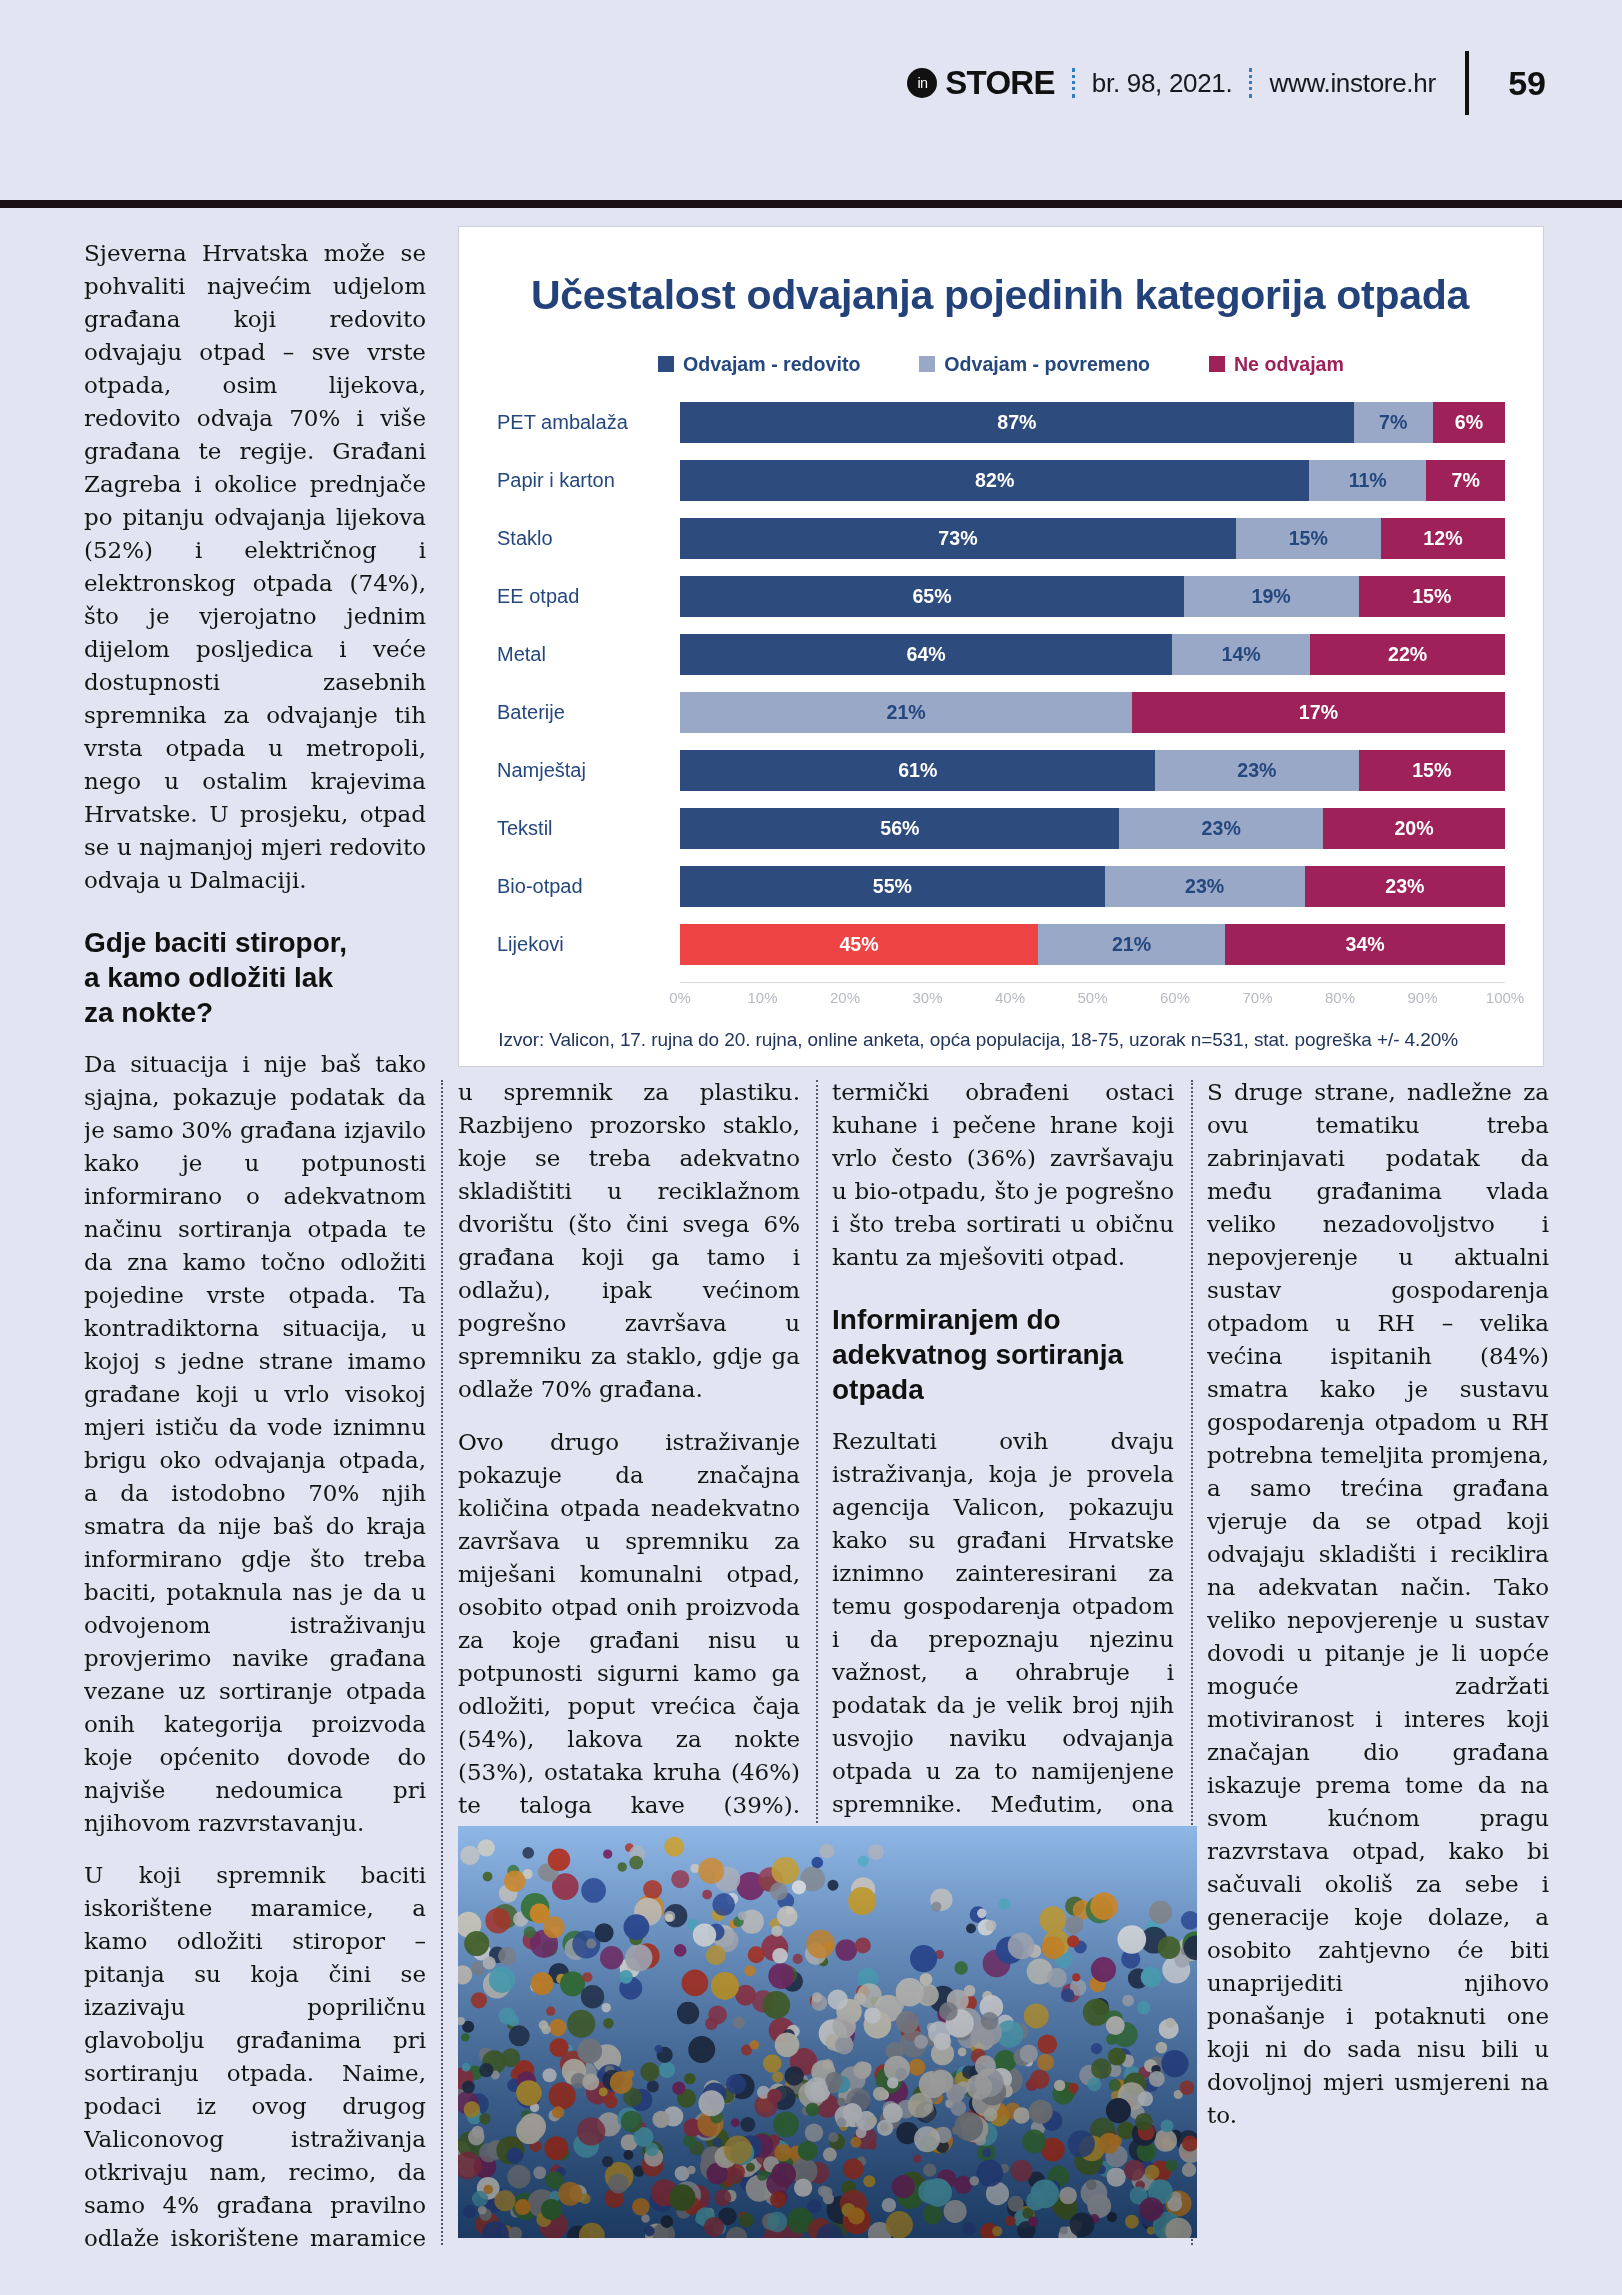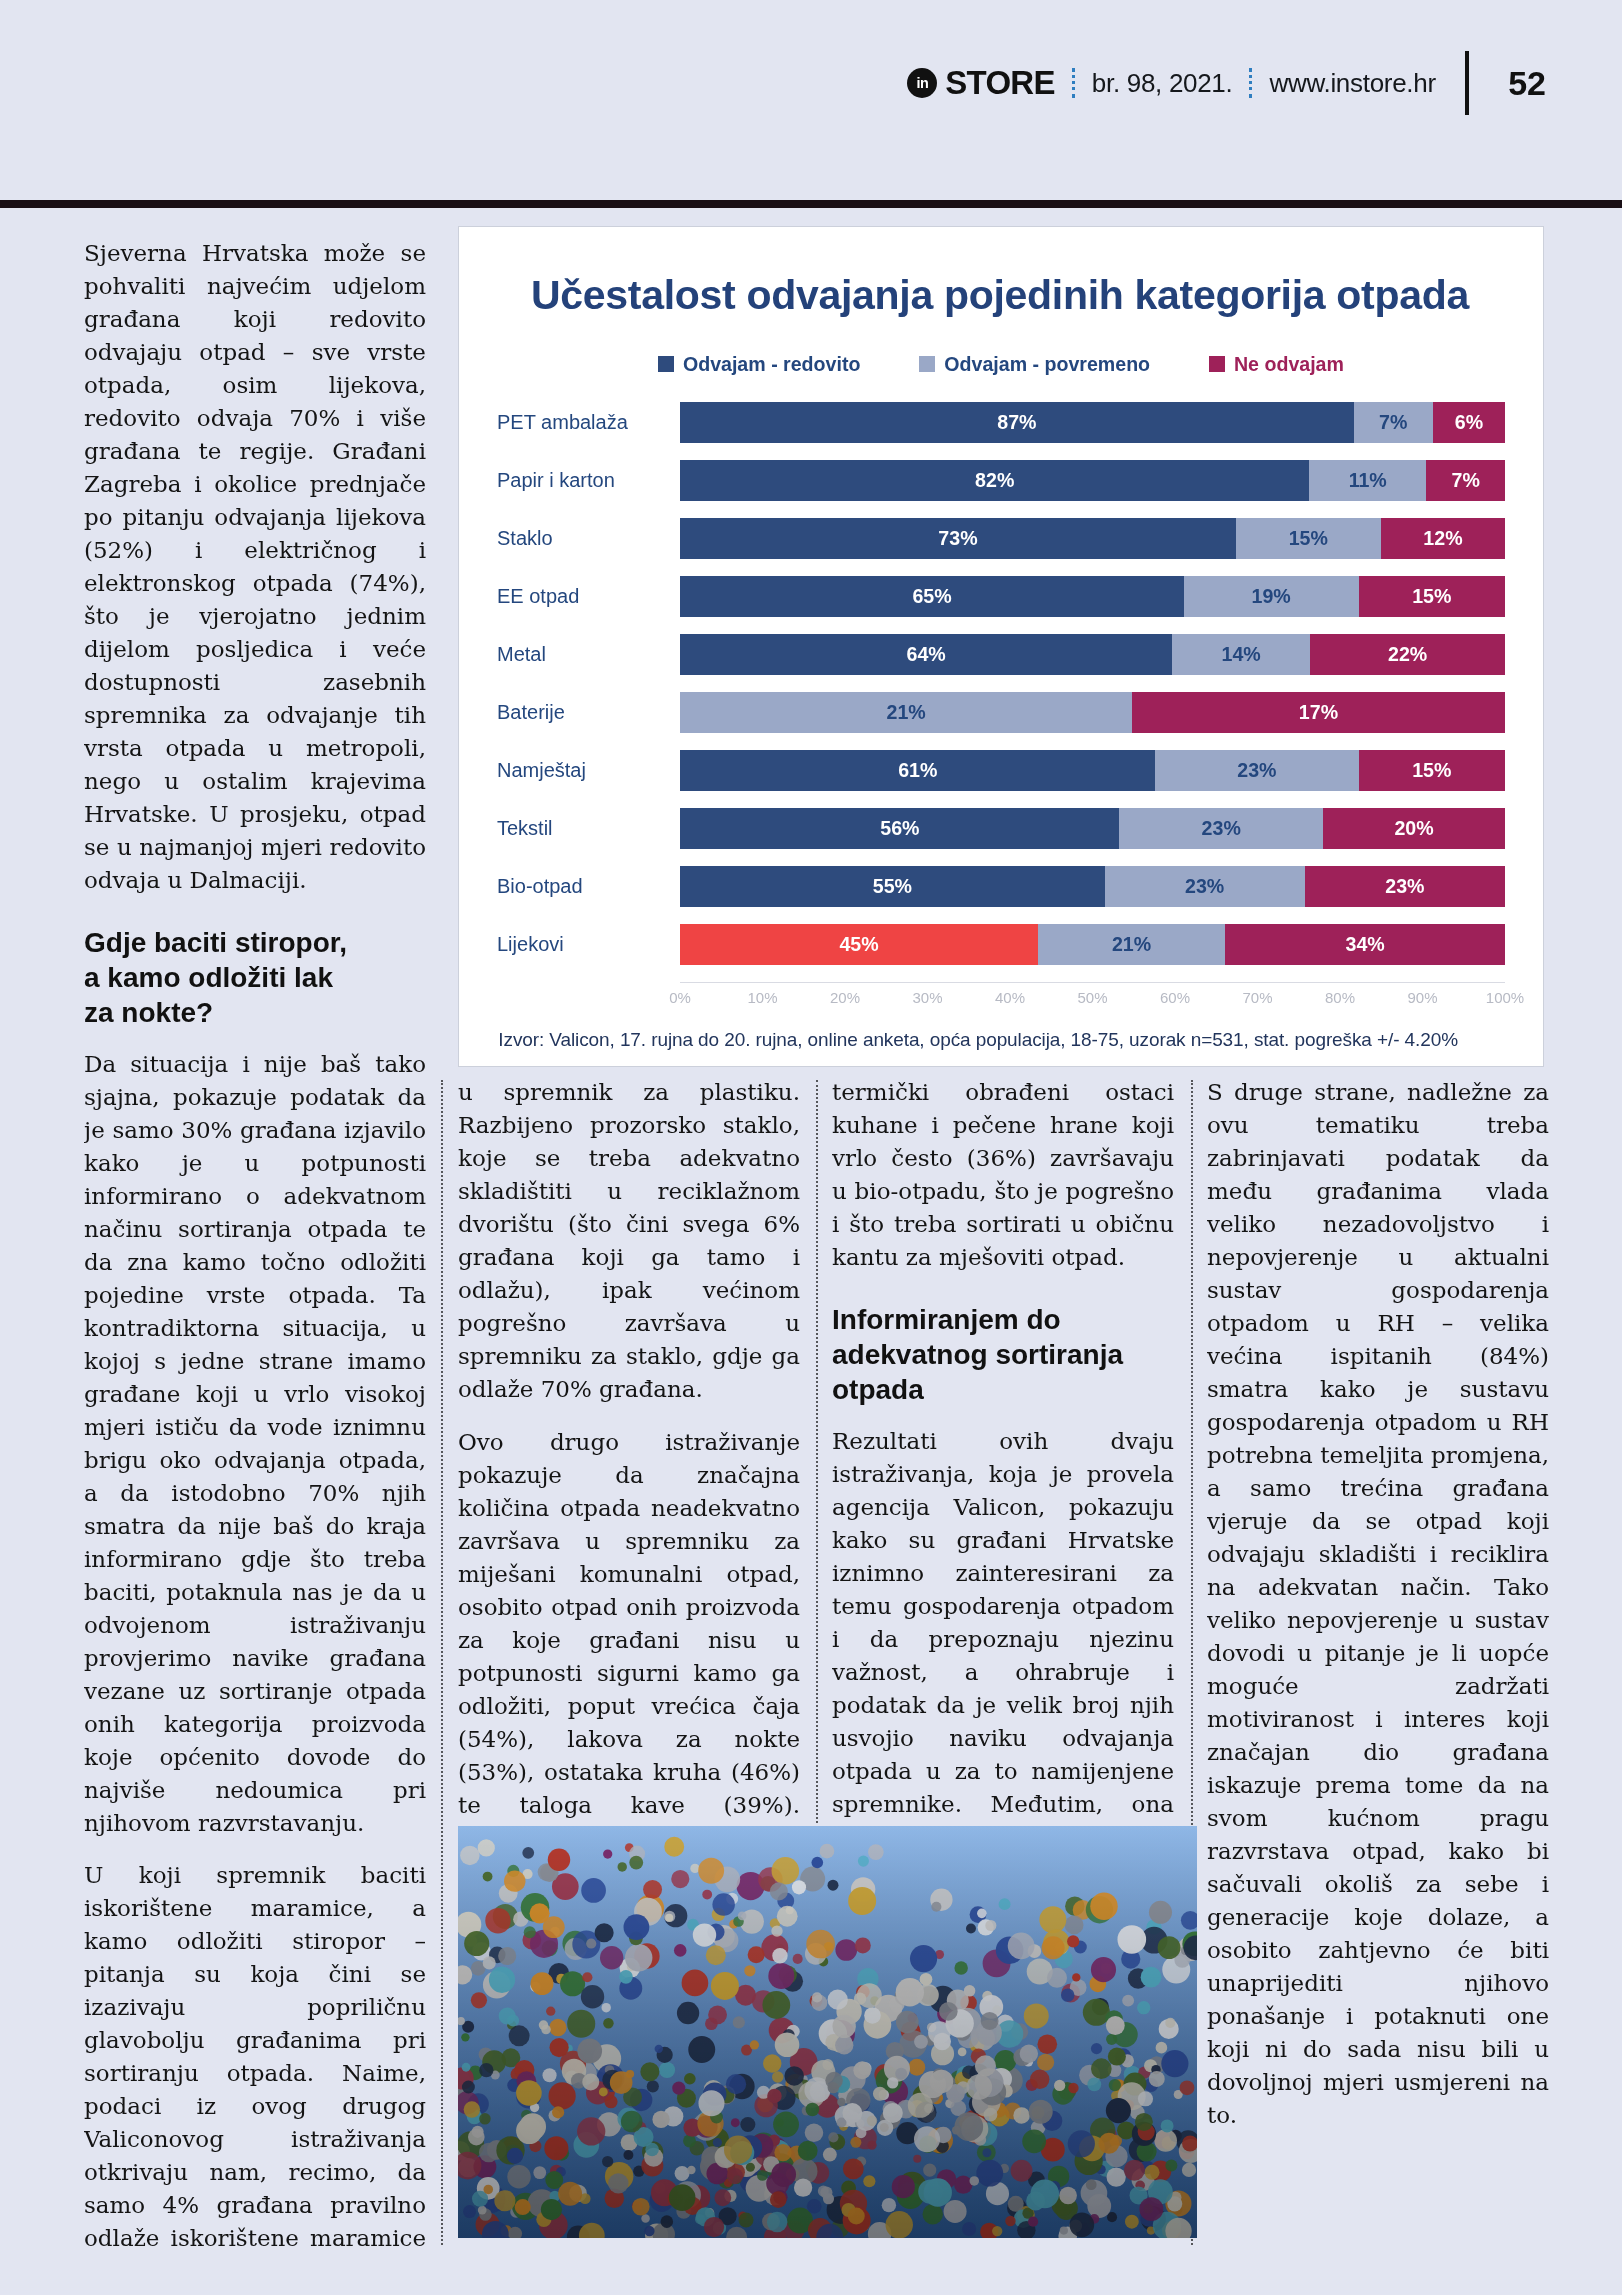--- a/index.html
+++ b/index.html
@@ -15,21 +15,21 @@
   .header{
     position:absolute;top:51px;right:77px;
     display:flex;align-items:center;gap:17px;
     font-family:"Liberation Sans", sans-serif;
   }
   .brand-wrap{display:flex;align-items:center;gap:7.9px;}
   .brand-in{
     width:30px;height:30px;border-radius:50%;
     background:#111;color:#fff;
     display:flex;align-items:center;justify-content:center;
-    font-weight:bold;font-size:14.4px;letter-spacing:-0.7px;
+    font-weight:normal;font-size:14.4px;letter-spacing:-0.7px;
   }
   .brand-name{font-weight:900;font-size:33px;letter-spacing:-0.7px;color:#111;}
   .dot-sep{height:30px;border-left:3.3px dotted #2f7ec0;}
   .header-meta{font-size:26px;color:#15181c;letter-spacing:-0.3px;}
   .page-bar{width:4.6px;height:64px;background:#111;margin:0 22px 0 11.8px;}
   .page-num{font-weight:800;font-size:34px;color:#111;}
   
   .top-rule{position:absolute;left:0;top:200px;width:1623px;height:7.9px;background:#190f15;}
   
   .col{
@@ -106,21 +106,21 @@
   <div class="header">
     <span class="brand-wrap">
       <span class="brand-in">in</span>
       <span class="brand-name">STORE</span>
     </span>
     <span class="dot-sep"></span>
     <span class="header-meta">br. 98, 2021.</span>
     <span class="dot-sep"></span>
     <span class="header-meta">www.instore.hr</span>
     <span class="page-bar"></span>
-    <span class="page-num">52</span>
+    <span class="page-num">59</span>
   </div>
 
   <div class="top-rule"></div>
 
   <div class="chart-card">
     <div class="chart-title">Učestalost odvajanja pojedinih kategorija otpada</div>
     <div class="chart-legend" id="chart-legend">
         <span class="legend-item">
           <span class="legend-swatch" style="background: rgb(46, 75, 125);"></span>
           <span style="color: rgb(36, 71, 126);">Odvajam - redovito</span>

